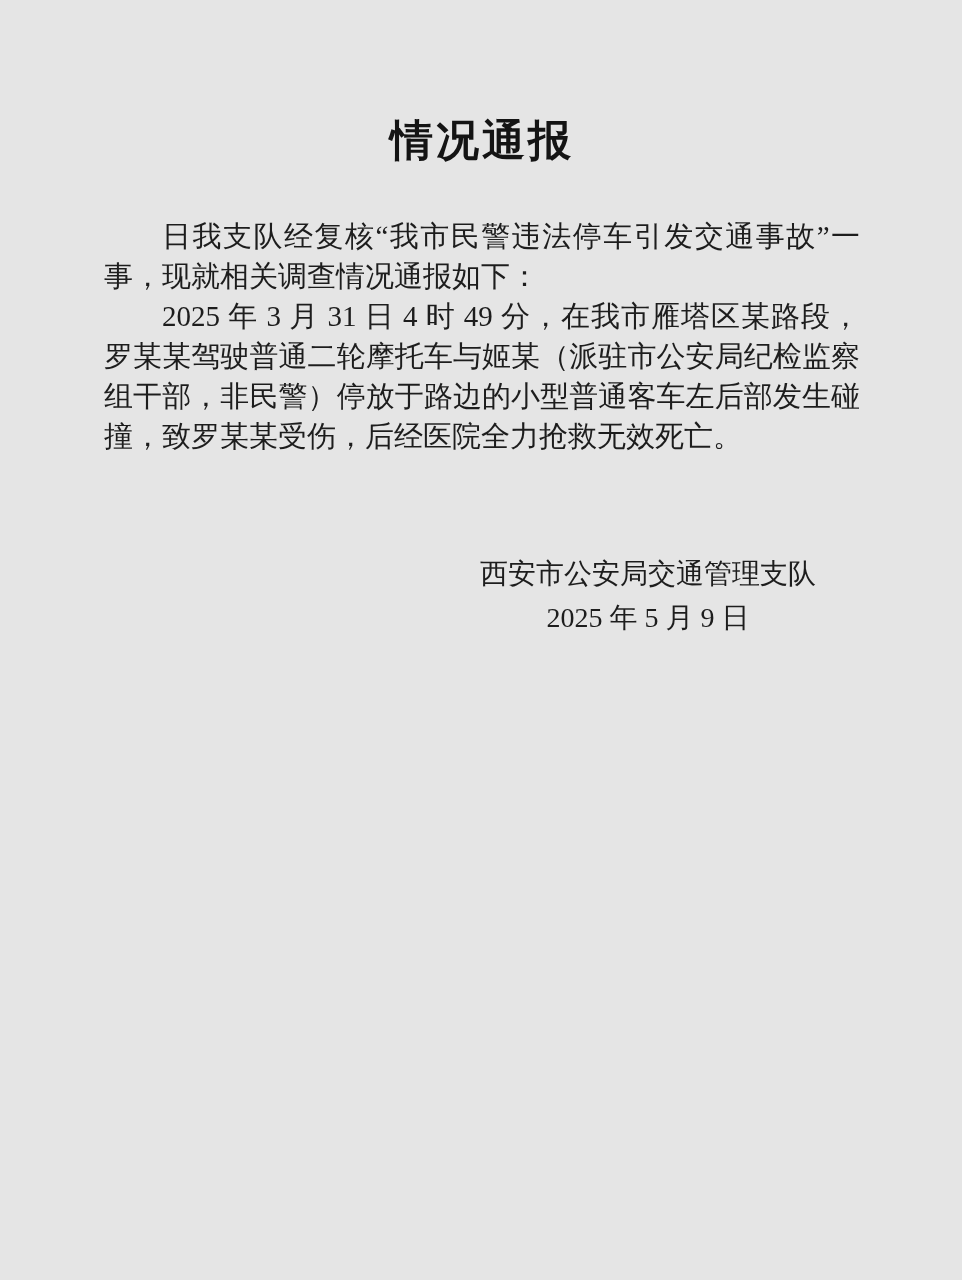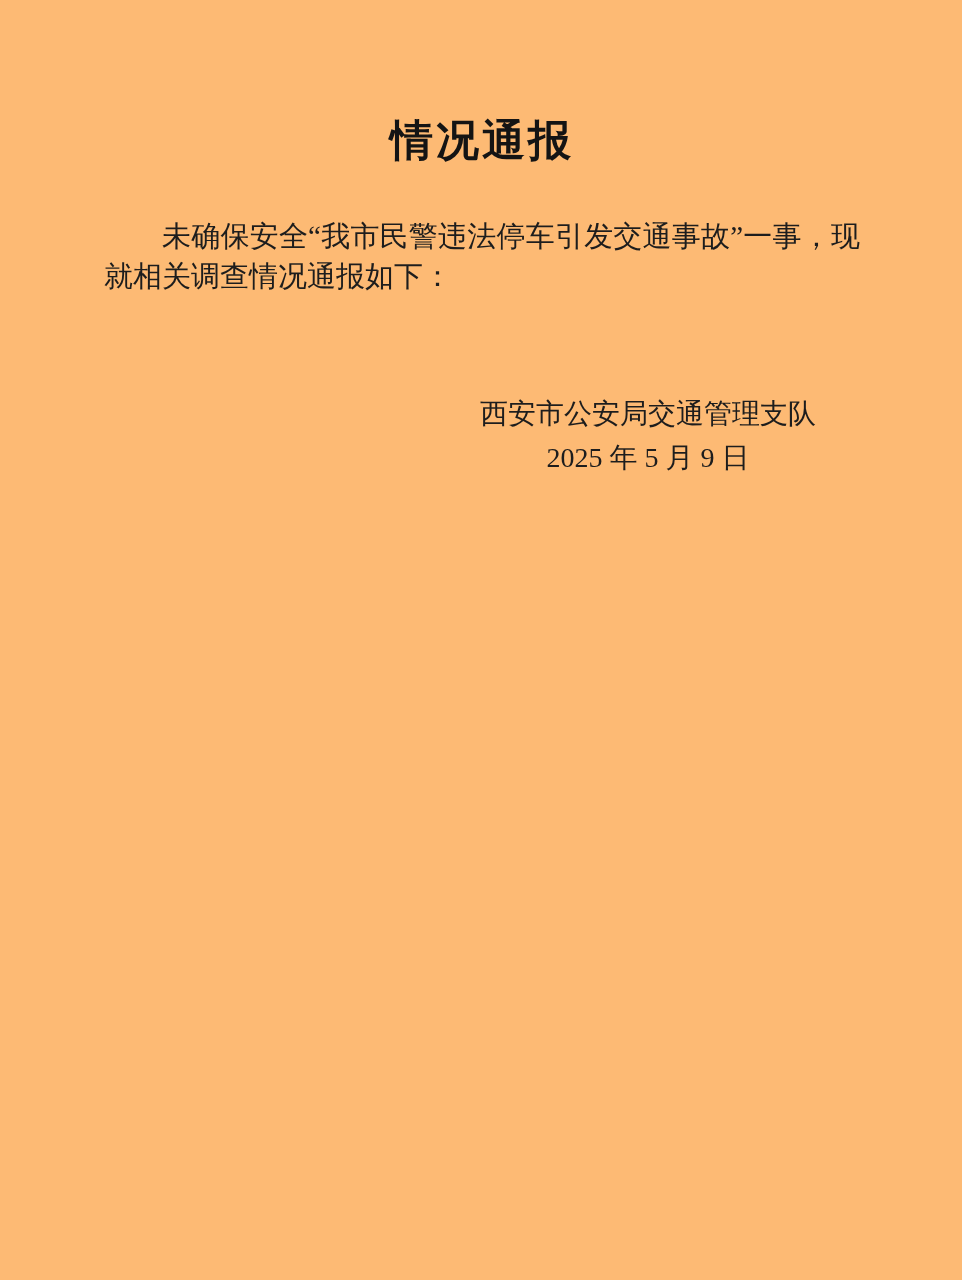--- a/index.html
+++ b/index.html
@@ -4,21 +4,21 @@
 <style>
   html, body {
     margin: 0;
     padding: 0;
     background: #ffffff;
   }
   .page {
     position: relative;
     width: 962px;
     height: 1280px;
-    background: #fdba74;
+    background: #e5e5e5;
     box-sizing: border-box;
     padding: 112px 102px 0 104px;
     overflow: hidden;
     font-family: "Liberation Serif", "DejaVu Serif", serif;
     color: #1d1d1d;
   }
   .doc-title {
     margin: 0 0 46px 0;
     text-align: center;
     font-size: 43px;
@@ -55,21 +55,22 @@
   }
 </style>
 </head>
 <body>
 
 <div class="page">
 
   <h1 class="doc-title">情况通报</h1>
 
   <div class="doc-body">
-    <p>未确保安全“我市民警违法停车引发交通事故”一事，现就相关调查情况通报如下：</p>
+    <p>日我支队经复核“我市民警违法停车引发交通事故”一事，现就相关调查情况通报如下：</p>
+    <p>2025 年 3 月 31 日 4 时 49 分，在我市雁塔区某路段，罗某某驾驶普通二轮摩托车与姬某（派驻市公安局纪检监察组干部，非民警）停放于路边的小型普通客车左后部发生碰撞，致罗某某受伤，后经医院全力抢救无效死亡。</p>
   </div>
 
   <div class="signature-block">
     <div class="signature-line">西安市公安局交通管理支队</div>
     <div class="date-line">2025 年 5 月 9 日</div>
   </div>
 
 </div>
 
 </body></html>

